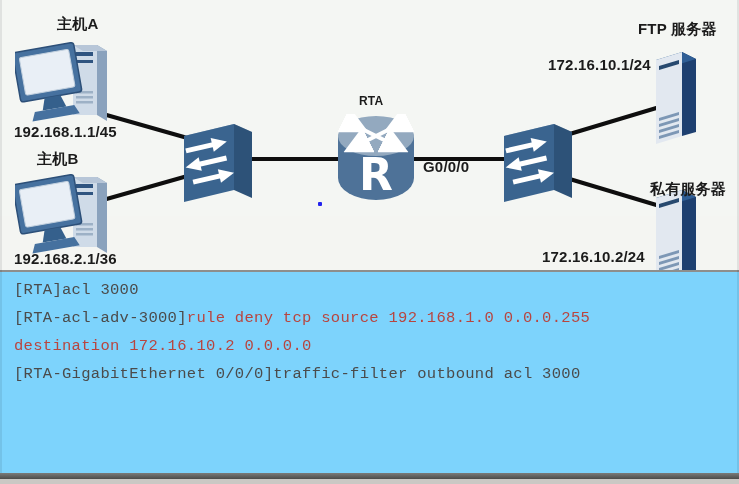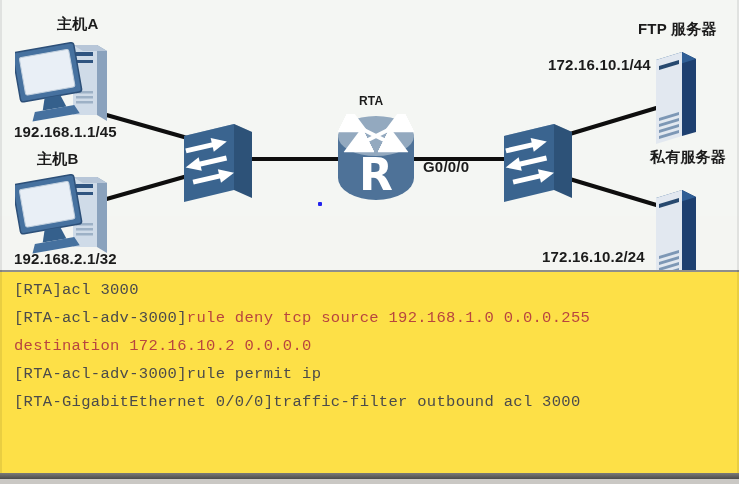--- a/index.html
+++ b/index.html
@@ -14,21 +14,21 @@
   .node{position:absolute;}
   .lbl{
     position:absolute;white-space:nowrap;color:#1b1b1b;
     font-size:15px;font-weight:700;letter-spacing:.2px;
   }
   .lbl.cn{font-weight:700;}
   .cursor-dot{position:absolute;width:4px;height:4px;background:#2323ee;border-radius:1px;}
   
   .console{
     position:absolute;left:0;top:270px;width:739px;height:203px;
-    background:#fde047;border-top:2px solid #8e8e8c;box-sizing:border-box;
+    background:#7dd3fc;border-top:2px solid #8e8e8c;box-sizing:border-box;
     padding:4px 16px 0 14px;overflow:hidden;
   }
   .console-line{
     font-family:"Liberation Mono","DejaVu Sans Mono",monospace;
     font-size:15.5px;line-height:28px;height:28px;white-space:pre;letter-spacing:.3px;
   }
   
   .bottom-bar{position:absolute;left:0;top:473px;width:739px;height:6px;
     background:linear-gradient(#7b7b79,#4c4c4a);}
   .bottom-strip{position:absolute;left:0;top:479px;width:739px;height:5px;background:#cac8c4;}
@@ -87,21 +87,21 @@
         <g transform="rotate(-10 34 44)">
           <rect x="2" y="14" width="62" height="50" rx="3" fill="#46719f" stroke="#2c4f78" stroke-width="1.5"></rect>
           <rect x="8" y="20" width="50" height="38" rx="2" fill="#e9eff6" stroke="#c2d0de"></rect>
           <polygon points="26,64 42,64 46,76 22,76" fill="#35608c"></polygon>
           <polygon points="14,76 54,76 58,85 10,85" fill="#46719f"></polygon>
         </g>
       </g>
     </svg>
   </div>
   <div class="lbl cn" style="left:37px;top:150px">主机B</div>
-  <div class="lbl" style="left:14px;top:250px">192.168.2.1/32</div>
+  <div class="lbl" style="left:14px;top:250px">192.168.2.1/36</div>
 
   <div class="node" style="left:180px;top:116px;width:76px;height:86px">
     <svg viewBox="0 0 76 86" width="76" height="86">
       <g>
         <polygon points="4,20 54,8 72,16 22,28" fill="#9fb2c4"></polygon>
         <polygon points="54,8 72,16 72,82 54,74" fill="#2d5278"></polygon>
         <polygon points="4,20 54,8 54,74 4,86" fill="#3a648f"></polygon>
         <g transform="rotate(-13 29 46)" stroke="#ffffff" stroke-width="5" fill="#ffffff">
           <line x1="9" y1="30" x2="38" y2="30"></line>
             <polygon points="36,23 51,30 36,37" stroke="none"></polygon>
@@ -161,48 +161,47 @@
         <polygon points="8,14 34,6 34,90 8,98" fill="#e2e8f0"></polygon>
         <polygon points="11,20 31,14 31,18 11,24" fill="#27496f"></polygon>
         <polygon points="11,72 31,66 31,69 11,75" fill="#7d97b5"></polygon>
         <polygon points="11,78 31,72 31,75 11,81" fill="#7d97b5"></polygon>
         <polygon points="11,84 31,78 31,81 11,87" fill="#7d97b5"></polygon>
         <polygon points="11,90 31,84 31,87 11,93" fill="#7d97b5"></polygon>
       </g>
     </svg>
   </div>
   <div class="lbl cn" style="left:638px;top:20px">FTP 服务器</div>
-  <div class="lbl" style="left:548px;top:56px">172.16.10.1/44</div>
+  <div class="lbl" style="left:548px;top:56px">172.16.10.1/24</div>
 
   <div class="node" style="left:648px;top:184px;width:58px;height:84px">
     <svg viewBox="0 0 58 100" width="58" height="100">
       <g>
         <polygon points="34,6 48,13 48,86 34,90" fill="#1e4070"></polygon>
         <polygon points="8,14 34,6 48,13 22,21" fill="#2f5e95"></polygon>
         <polygon points="8,14 34,6 34,90 8,98" fill="#e2e8f0"></polygon>
         <polygon points="11,20 31,14 31,18 11,24" fill="#27496f"></polygon>
         <polygon points="11,72 31,66 31,69 11,75" fill="#7d97b5"></polygon>
         <polygon points="11,78 31,72 31,75 11,81" fill="#7d97b5"></polygon>
         <polygon points="11,84 31,78 31,81 11,87" fill="#7d97b5"></polygon>
         <polygon points="11,90 31,84 31,87 11,93" fill="#7d97b5"></polygon>
       </g>
     </svg>
   </div>
-  <div class="lbl cn" style="left:650px;top:148px">私有服务器</div>
+  <div class="lbl cn" style="left:650px;top:180px">私有服务器</div>
   <div class="lbl" style="left:542px;top:248px">172.16.10.2/24</div>
 
   <div class="cursor-dot" style="left:318px;top:202px"></div>
 </div>
 
 <div class="console">
   <div>
       <div class="console-line"><span style="color: rgb(75, 75, 75);">[RTA]acl 3000</span></div>
       <div class="console-line"><span style="color: rgb(75, 75, 75);">[RTA-acl-adv-3000]</span><span style="color: rgb(184, 69, 63);">rule deny tcp source 192.168.1.0 0.0.0.255</span></div>
       <div class="console-line"><span style="color: rgb(184, 69, 63);">destination 172.16.10.2 0.0.0.0</span></div>
-      <div class="console-line"><span style="color: rgb(75, 75, 75);">[RTA-acl-adv-3000]rule permit ip</span></div>
       <div class="console-line"><span style="color: rgb(75, 75, 75);">[RTA-GigabitEthernet 0/0/0]traffic-filter outbound acl 3000</span></div>
     </div>
 </div>
 
 <div class="bottom-bar"></div>
 <div class="bottom-strip"></div>
 <div class="edge" style="left:0"></div>
 <div class="edge" style="left:737px"></div>
 
 </body></html>

